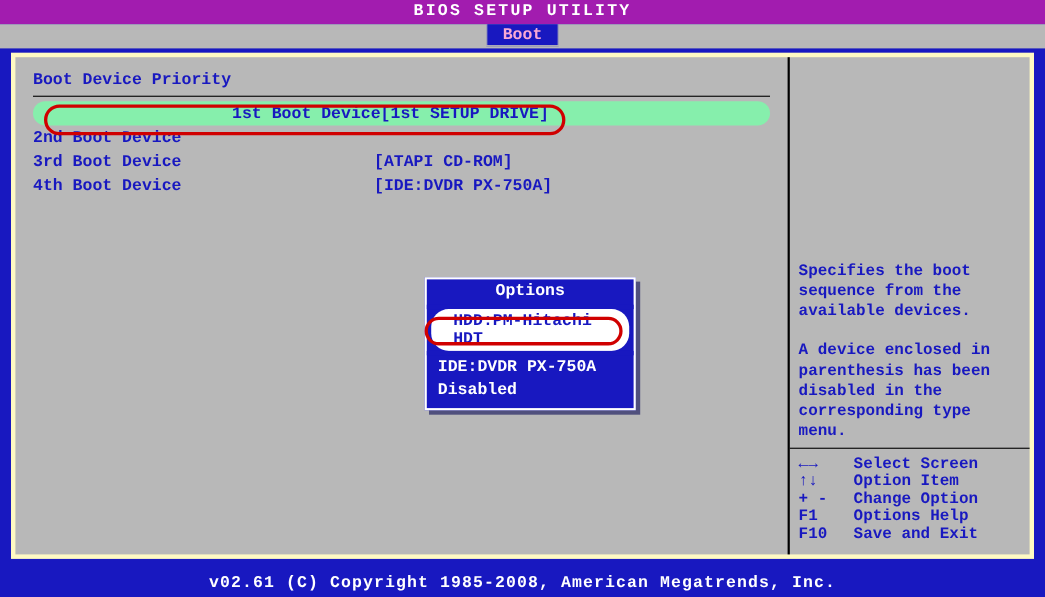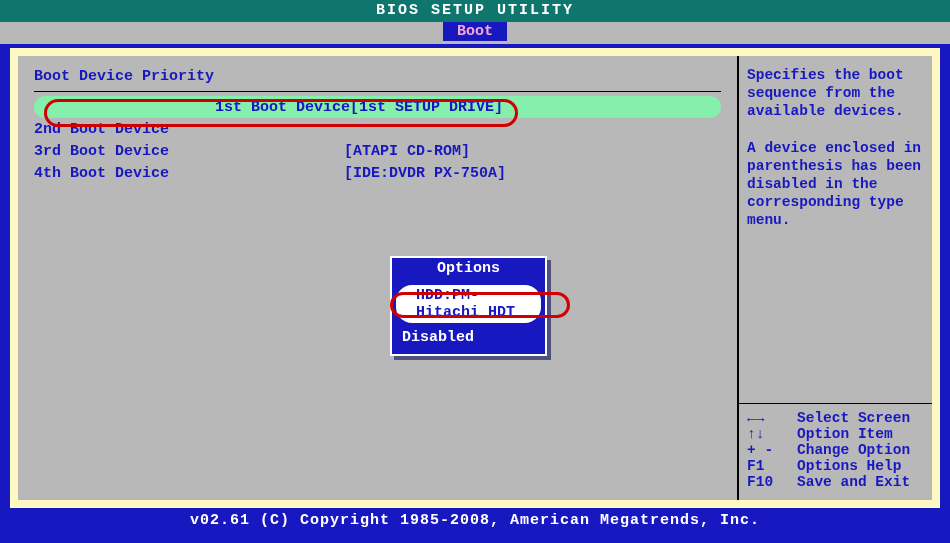--- a/index.html
+++ b/index.html
@@ -7,21 +7,21 @@
     width: 950px;
     height: 543px;
     background: #1818c0;
     font-family: "Courier New", monospace;
     font-weight: bold;
     font-size: 15px;
     overflow: hidden;
   }
   .header {
     height: 22px;
-    background: #0f766e;
+    background: #a21caf;
     color: #fff;
     text-align: center;
     letter-spacing: 2px;
     padding-top: 2px;
   }
   .tabbar {
     height: 22px;
     background: #b8b8b8;
     position: relative;
   }
@@ -30,40 +30,40 @@
     top: 0;
     left: 50%;
     transform: translateX(-50%);
     background: #1818c0;
     color: #f9a8d4;
     padding: 1px 14px;
     border: 1px solid #b8b8b8;
     border-top: none;
   }
   .outer {
-    margin: 4px 10px 2px 10px;
+    margin: 4px 10px 12px 10px;
     height: 460px;
     display: flex;
-    border: 8px solid #fef9c3;
+    border: 4px solid #fef9c3;
     background: #b8b8b8;
   }
   .main {
     flex: 1;
     padding: 12px 16px;
     position: relative;
     color: #1818c0;
   }
   .right {
-    width: 195px;
+    width: 220px;
     border-left: 2px solid #000;
     padding: 10px 8px;
     color: #1818c0;
     display: flex;
     flex-direction: column;
-    justify-content: space-between;
+    justify-content: flex-end;
   }
   .footer {
     color: #fff;
     text-align: center;
     letter-spacing: 1px;
     padding: 2px 10px;
   }
   .title {
     color: #1818c0;
     margin-bottom: 6px;
@@ -92,21 +92,21 @@
     border: 3px solid #d00000;
     border-radius: 20px;
     pointer-events: none;
   }
   .pill1 { left: 26px; top: 43px; width: 474px; height: 28px; }
   .pill2 { left: 372px; top: 236px; width: 180px; height: 26px; }
   .options-popup {
     position: absolute;
     left: 372px;
     top: 200px;
-    width: 157px;
+    width: 192px;
     background: #1818c0;
     color: #fff;
     border: 2px solid #fff;
     box-shadow: 4px 4px 0 #00005090;
     padding-bottom: 6px;
   }
   .options-title {
     text-align: center;
     margin: 2px 0 4px 0;
   }
@@ -166,20 +166,21 @@
     <div class="row">
       <span class="label">4th Boot Device</span>
       <span class="value">[IDE:DVDR PX-750A]</span>
     </div>
 
     <div class="options-popup">
       <div class="options-title">Options</div>
       <div class="opt-item hidden-opt"><span>1st FLOPPY DRIVE</span></div>
       <div class="opt-selected"><span>HDD:PM-Hitachi HDT</span></div>
       <div class="opt-item hidden-opt"><span>ATAPI CD-ROM</span></div>
+      <div class="opt-item"><span>IDE:DVDR PX-750A</span></div>
       <div class="opt-item"><span>Disabled</span></div>
     </div>
 
     <div class="pill pill1"></div>
     <div class="pill pill2"></div>
   </div>
 
   <div class="right">
     <div class="help-top">
       <div>Specifies the boot sequence from the available devices.</div>

